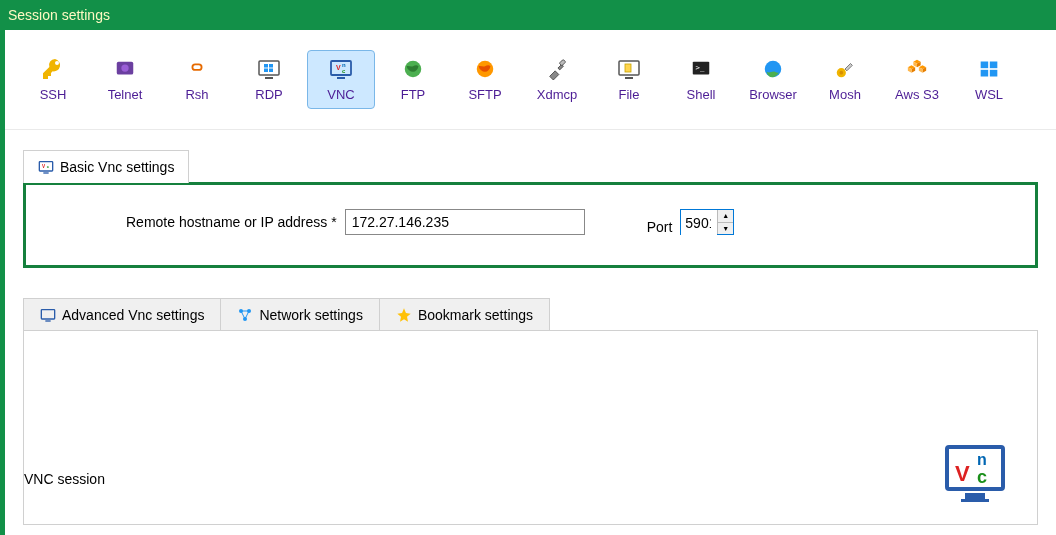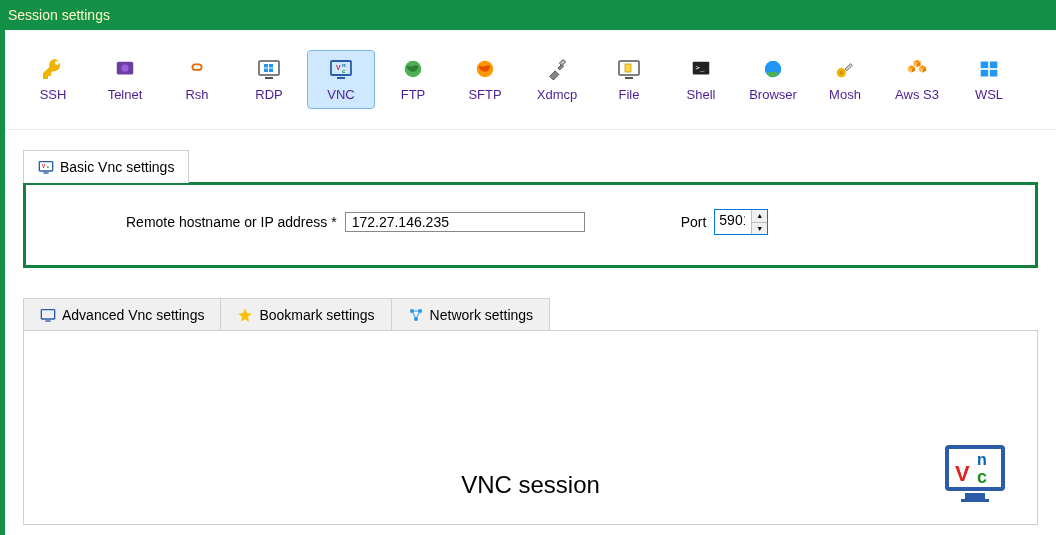--- a/index.html
+++ b/index.html
@@ -94,28 +94,28 @@
   .tab-body.first {
     padding-left: 100px;
   }
   .field-label {
     font-size: 14px;
   }
   input[type=text] {
     font-family: inherit;
     font-size: 14px;
     padding: 3px 6px;
-    height: 20px;
+    height: 26px;
     border: 1px solid #888;
   }
   .host-input { width: 240px; }
   .port-wrap {
-    margin-left: 88px;
-    display: flex;
-    align-items: center;
+    margin-left: 54px;
+    display: flex;
+    align-items: flex-end;
     gap: 8px;
   }
   .spinner {
     display: flex;
     align-items: stretch;
     border: 1px solid #0078d7;
     height: 26px;
   }
   .spinner input {
     border: none;
@@ -165,22 +165,21 @@
     border: 1px solid #d0d0d0;
     background: #fff;
     height: 195px;
     margin-top: -1px;
     position: relative;
   }
   .session-title {
     position: absolute;
     left: 0; right: 0;
     top: 140px;
-    text-align: center;
-    font-size: 24px;
+    font-size: 14px;
   }
   .big-vnc-icon {
     position: absolute;
     right: 30px;
     top: 110px;
   }
 
   svg { display: block; }
   .tab-icon-small { width:16px; height:16px; display:flex; align-items:center; justify-content:center; }
 </style>
@@ -384,35 +383,35 @@
           <svg width="16" height="16" viewBox="0 0 24 24">
               <rect x="2" y="4" width="20" height="14" rx="1" fill="none" stroke="#2a5caa" stroke-width="2"></rect>
               <rect x="8" y="20" width="8" height="2" fill="#2a5caa"></rect>
             </svg>
         </span>
         <span>Advanced Vnc settings</span>
       </div>
       <div class="tab2">
         <span class="tab-icon-small">
           <svg width="16" height="16" viewBox="0 0 24 24">
-              <path fill="#ffc107" d="M12 2l2.9 6.9L22 10l-5.5 4.8L18 22l-6-3.6L6 22l1.5-7.2L2 10l7.1-1.1z"></path>
-            </svg>
-        </span>
-        <span>Bookmark settings</span>
-      </div>
-      <div class="tab2">
-        <span class="tab-icon-small">
-          <svg width="16" height="16" viewBox="0 0 24 24">
               <circle cx="6" cy="6" r="3" fill="#2196f3"></circle>
               <circle cx="18" cy="6" r="3" fill="#2196f3"></circle>
               <circle cx="12" cy="18" r="3" fill="#2196f3"></circle>
               <path stroke="#2196f3" stroke-width="1.5" d="M6 6L18 6M6 6l6 12M18 6l-6 12"></path>
             </svg>
         </span>
         <span>Network settings</span>
+      </div>
+      <div class="tab2">
+        <span class="tab-icon-small">
+          <svg width="16" height="16" viewBox="0 0 24 24">
+              <path fill="#ffc107" d="M12 2l2.9 6.9L22 10l-5.5 4.8L18 22l-6-3.6L6 22l1.5-7.2L2 10l7.1-1.1z"></path>
+            </svg>
+        </span>
+        <span>Bookmark settings</span>
       </div>
     </div>
     <div class="tabs2-body">
       <div class="session-title">VNC session</div>
       <div class="big-vnc-icon">
         <svg width="64" height="64" viewBox="0 0 64 64">
           <rect x="4" y="6" width="56" height="42" rx="2" fill="#fff" stroke="#2a5caa" stroke-width="4"></rect>
           <rect x="22" y="52" width="20" height="6" fill="#2a5caa"></rect>
           <rect x="18" y="58" width="28" height="3" fill="#2a5caa"></rect>
           <text x="12" y="40" font-size="22" font-weight="bold" fill="#d22" font-family="Arial">V</text>

